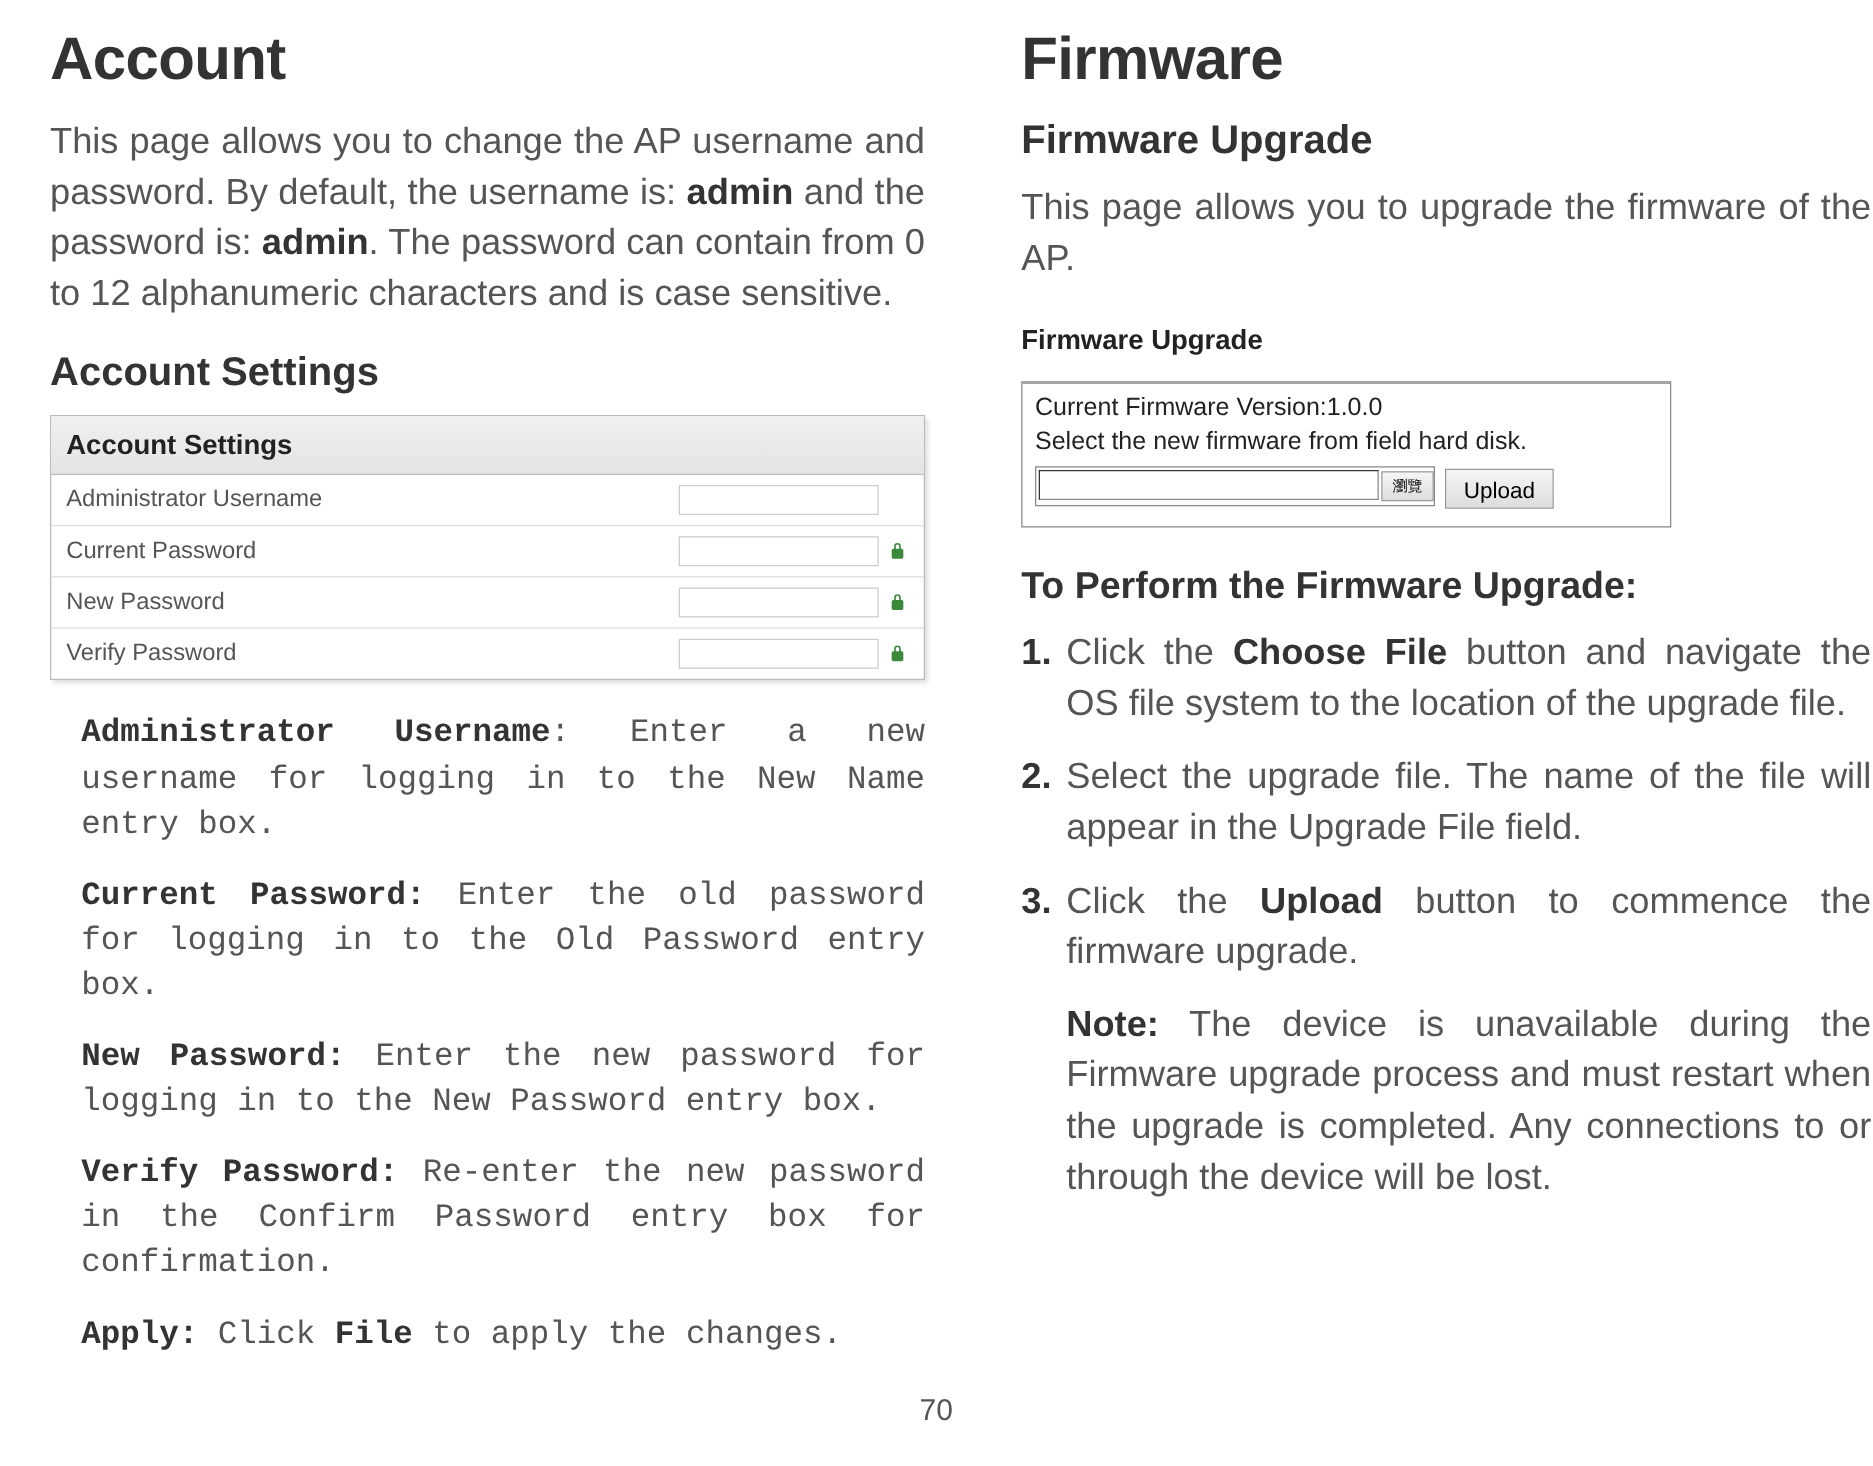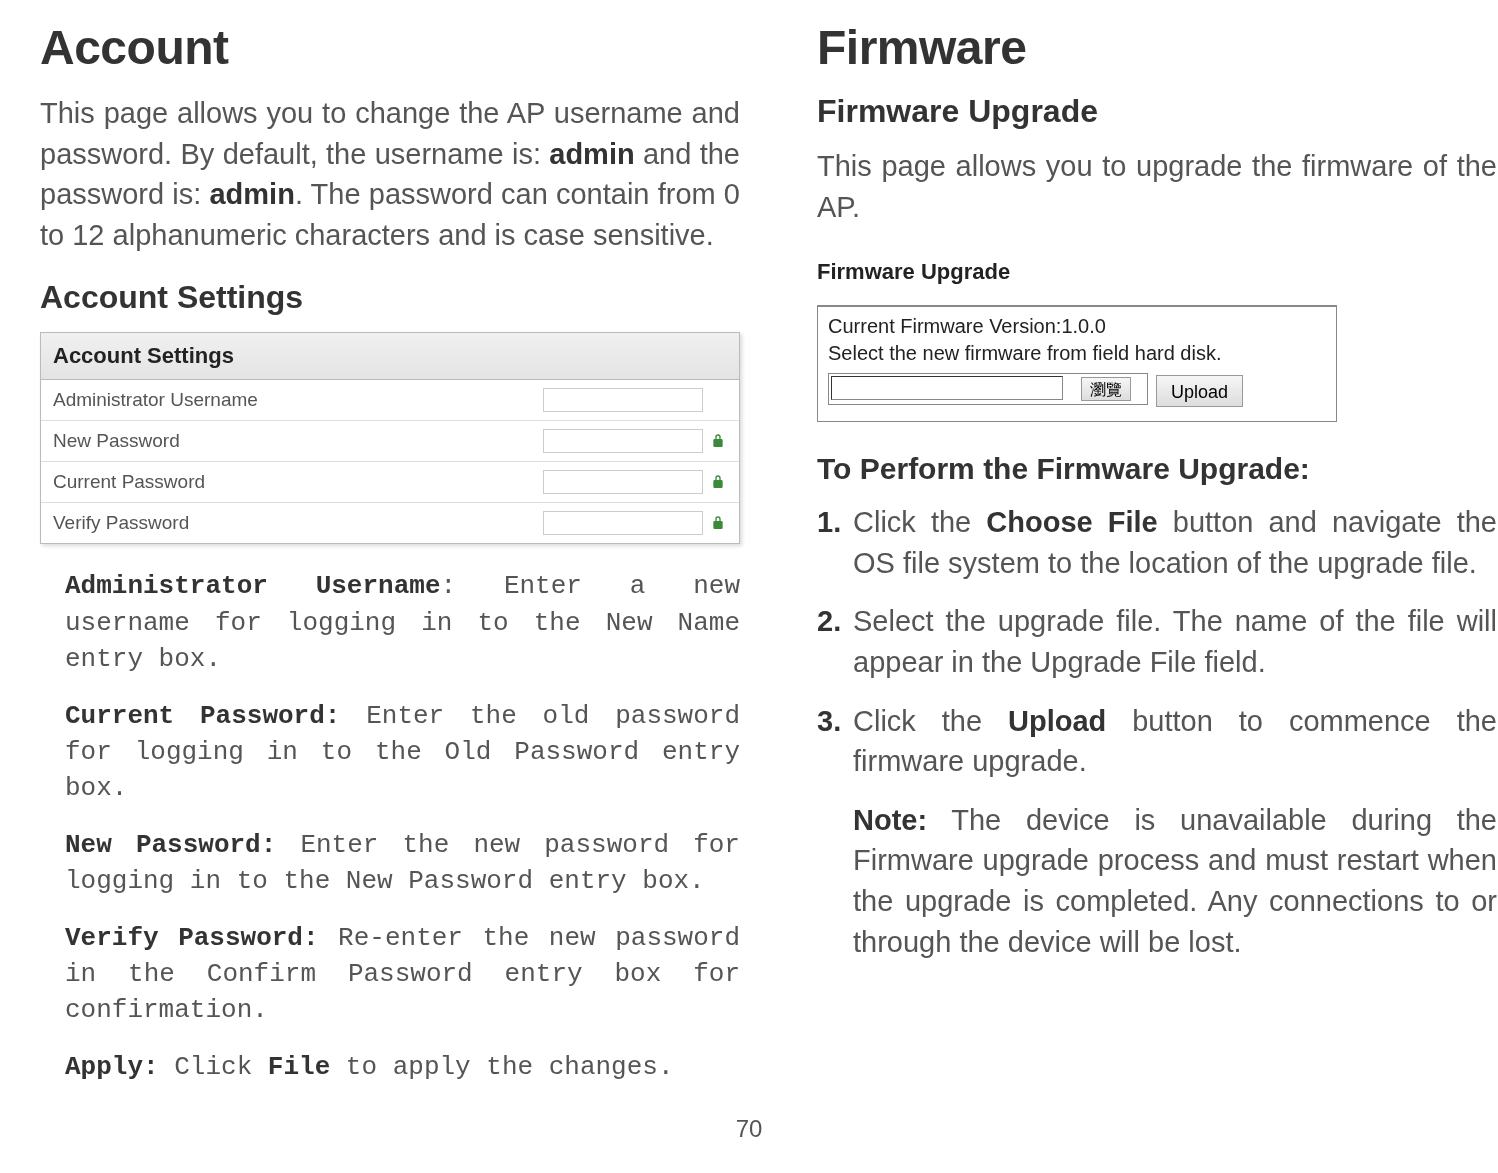--- a/index.html
+++ b/index.html
@@ -157,22 +157,22 @@
       flex: 1;
       border: 1px inset #888;
       background: #fff;
       margin: 2px;
       height: 24px;
     }
     .firmware-browse-btn {
       background: linear-gradient(#f6f6f6, #ddd);
       border: 1px solid #999;
       padding: 2px 8px;
-      font-size: 16px;
-      margin: 16px;
+      font-size: 12px;
+      margin: 0;
       height: 24px;
       cursor: pointer;
     }
     .firmware-upload-btn {
       background: linear-gradient(#f6f6f6, #ddd);
       border: 1px solid #999;
       padding: 6px 14px;
       font-size: 18px;
       cursor: pointer;
       height: 32px;
@@ -241,30 +241,30 @@
 
     <div class="account-table">
       <div class="account-table-header">Account Settings</div>
       <div id="account-rows">
           <div class="account-table-row">
             <span class="label">Administrator Username</span>
             <input type="text" style="">
             <span style="width: 24px; display: inline-block;"></span>
           </div>
           <div class="account-table-row">
-            <span class="label">New Password</span>
+            <span class="label">Current Password</span>
             <input type="password" style="">
             <span class="lock-icon">
               <svg width="16" height="16" viewBox="0 0 24 24">
                 <path fill="#3a8a3a" d="M12 2a4 4 0 0 0-4 4v3H7a2 2 0 0 0-2 2v8a2 2 0 0 0 2 2h10a2 2 0 0 0 2-2v-8a2 2 0 0 0-2-2h-1V6a4 4 0 0 0-4-4zm-2 4a2 2 0 1 1 4 0v3h-4V6z"></path>
               </svg>
             </span>
           </div>
           <div class="account-table-row">
-            <span class="label">Current Password</span>
+            <span class="label">New Password</span>
             <input type="password" style="">
             <span class="lock-icon">
               <svg width="16" height="16" viewBox="0 0 24 24">
                 <path fill="#3a8a3a" d="M12 2a4 4 0 0 0-4 4v3H7a2 2 0 0 0-2 2v8a2 2 0 0 0 2 2h10a2 2 0 0 0 2-2v-8a2 2 0 0 0-2-2h-1V6a4 4 0 0 0-4-4zm-2 4a2 2 0 1 1 4 0v3h-4V6z"></path>
               </svg>
             </span>
           </div>
           <div class="account-table-row">
             <span class="label">Verify Password</span>
             <input type="password" style="">

